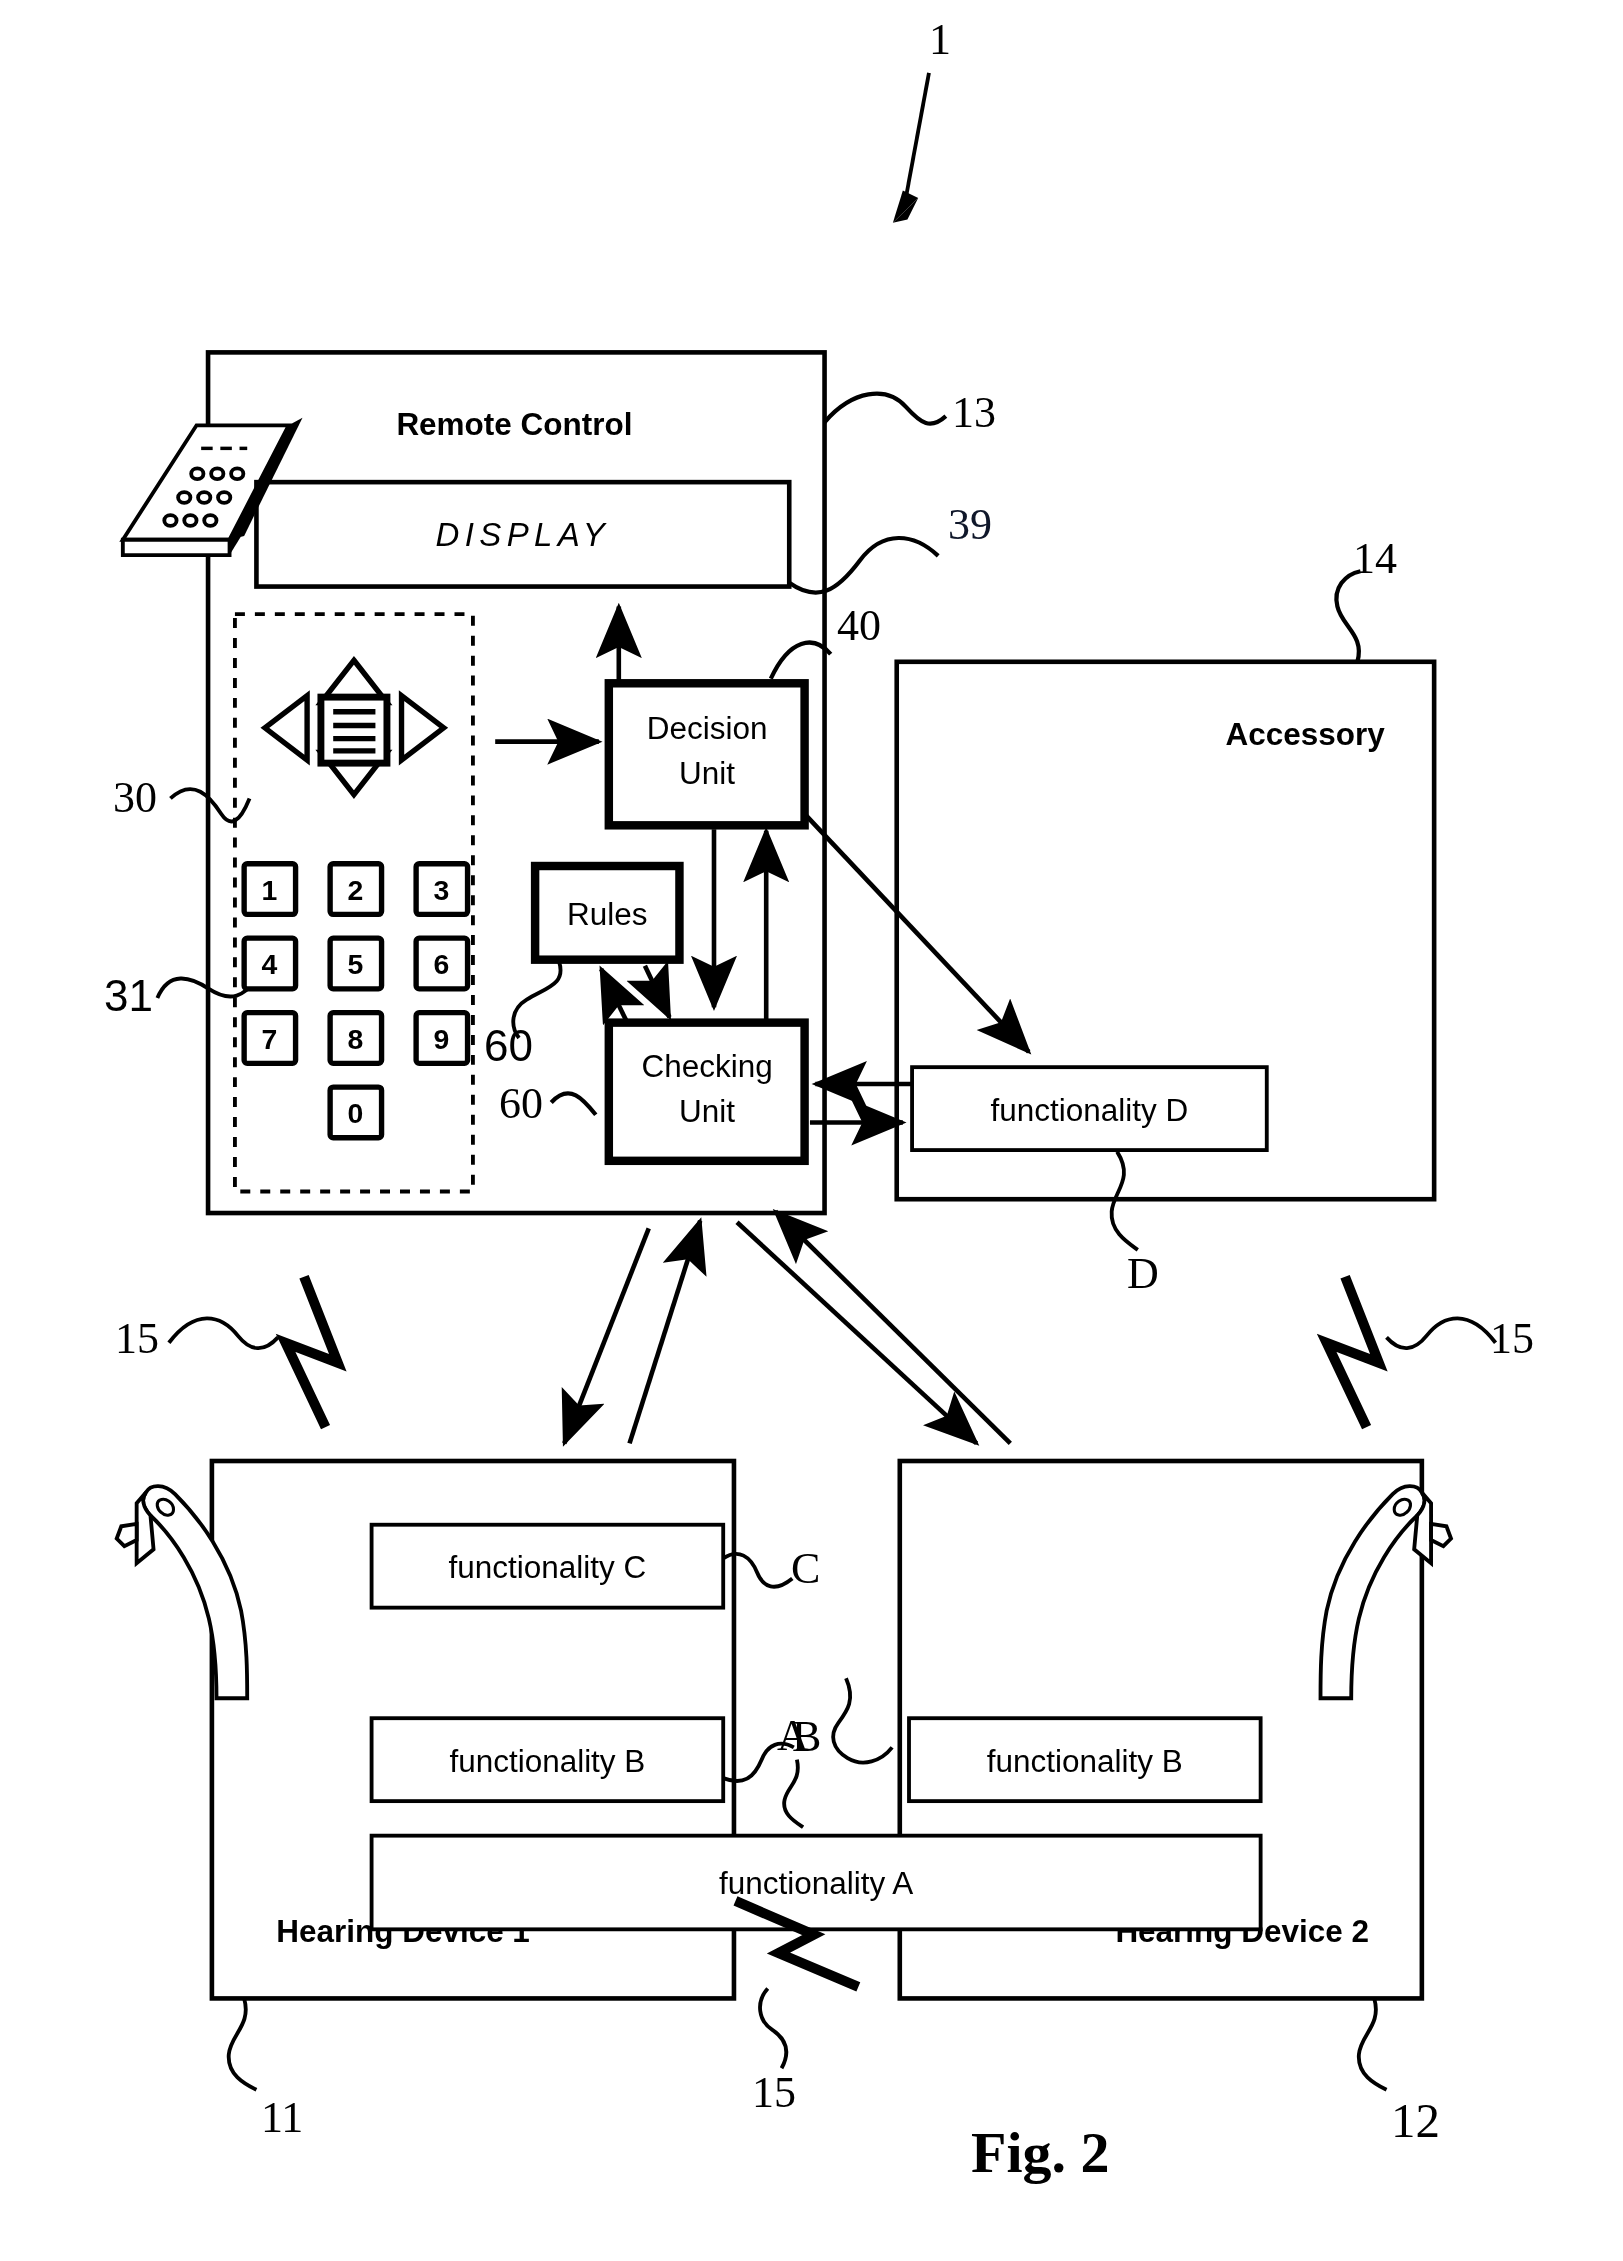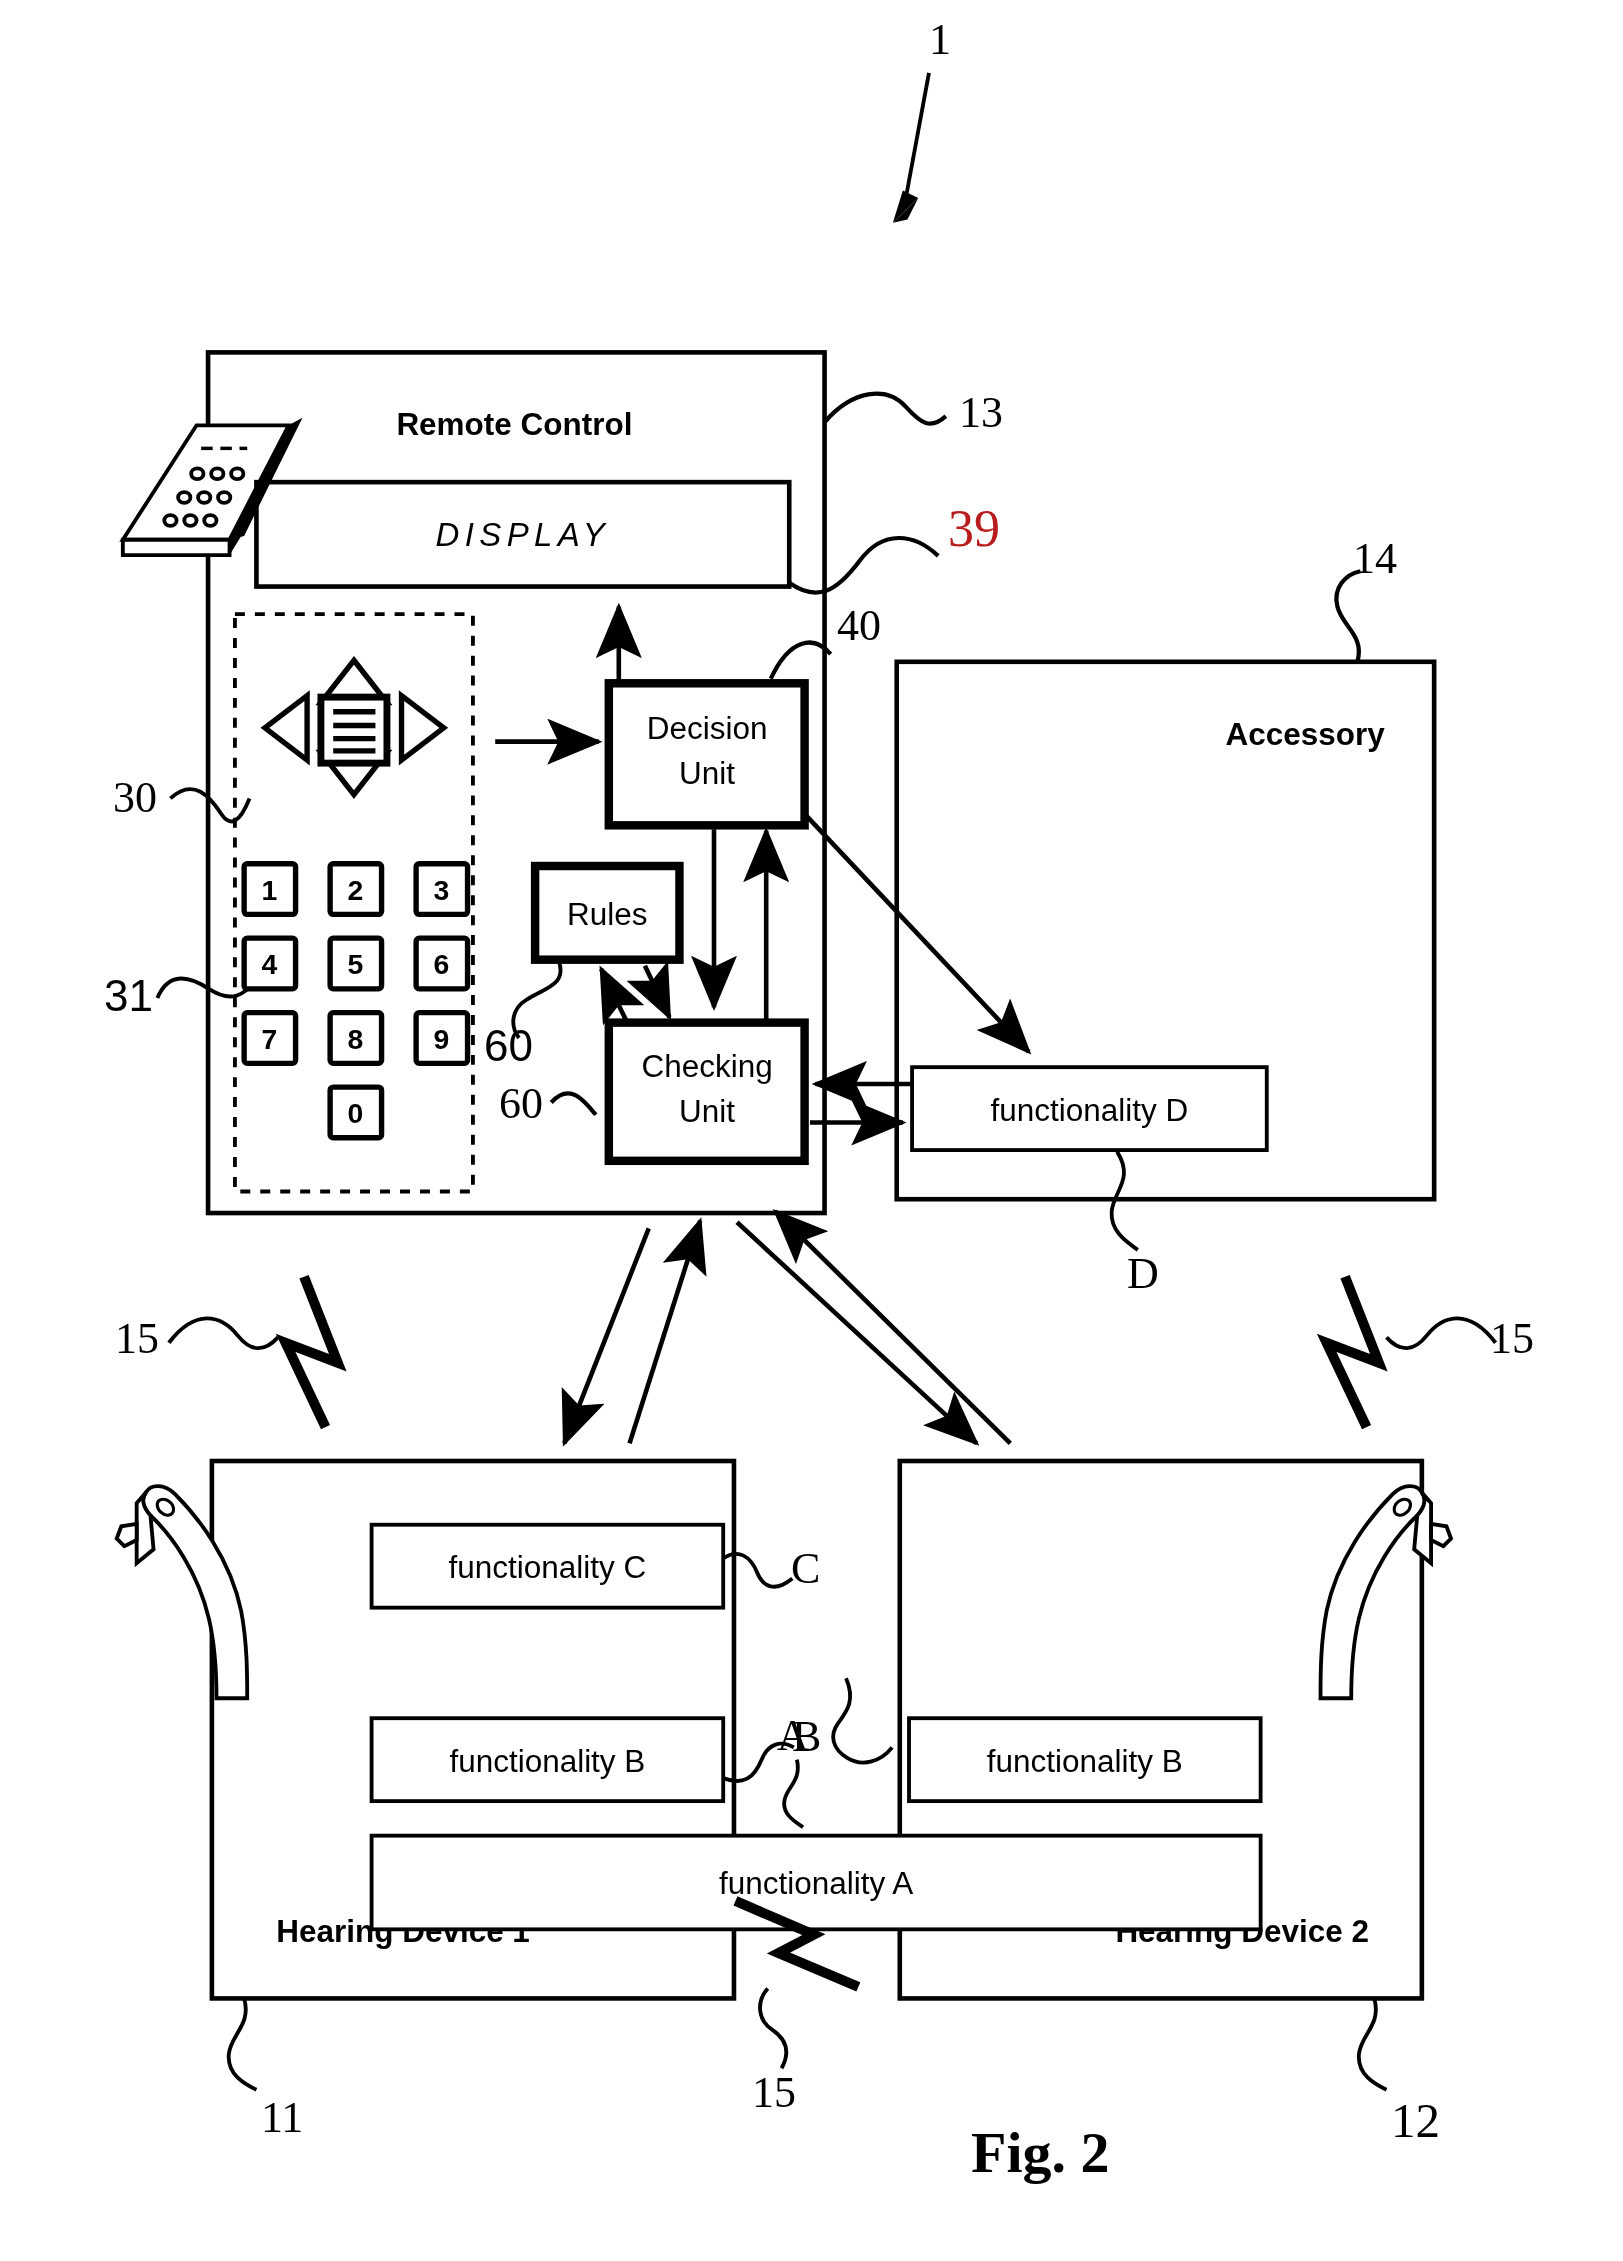--- a/index.html
+++ b/index.html
@@ -248,23 +248,23 @@
 
   <g>
     <path d="M958,2476 L1060,2520 L1014,2544 L1118,2588" stroke="#000" stroke-width="13" fill="none" stroke-linejoin="miter" stroke-linecap="butt"></path>
     <path d="M1000,2590 C984,2608 988,2632 1006,2644 C1024,2656 1030,2672 1018,2694" stroke="#000" stroke-width="5" fill="none"></path>
   </g>
 
 </svg>
 
 <div style="position:absolute;left:929px;top:14px;font-family:'Liberation Serif',serif;font-size:44px;color:#000;">1</div>
 
-<div style="position:absolute;left:952px;top:387px;font-family:'Liberation Serif',serif;font-size:44px;color:#000;margin-left:7px;">13</div>
-
-<div style="position:absolute;left:948px;top:499px;font-family:'Liberation Serif',serif;font-size:52px;color:#b91c1c;text-align:right;">39</div>
+<div style="position:absolute;left:952px;top:387px;font-family:'Liberation Serif',serif;font-size:44px;color:#000;">13</div>
+
+<div style="position:absolute;left:948px;top:499px;font-family:'Liberation Serif',serif;font-size:44px;color:#0f172a;text-align:right;">39</div>
 
 <div style="position:absolute;left:837px;top:600px;font-family:'Liberation Serif',serif;font-size:44px;color:#000;">40</div>
 
 <div style="position:absolute;left:113px;top:772px;font-family:'Liberation Serif',serif;font-size:44px;color:#000;">30</div>
 
 <div style="position:absolute;left:104px;top:971px;font-family:Liberation Sans, sans-serif;font-size:44px;color:#000;">31</div>
 
 <div style="position:absolute;left:484px;top:1021px;font-family:Liberation Sans, sans-serif;font-size:44px;color:#000;">60</div>
 
 <div style="position:absolute;left:499px;top:1078px;font-family:'Liberation Serif',serif;font-size:44px;color:#000;">60</div>

